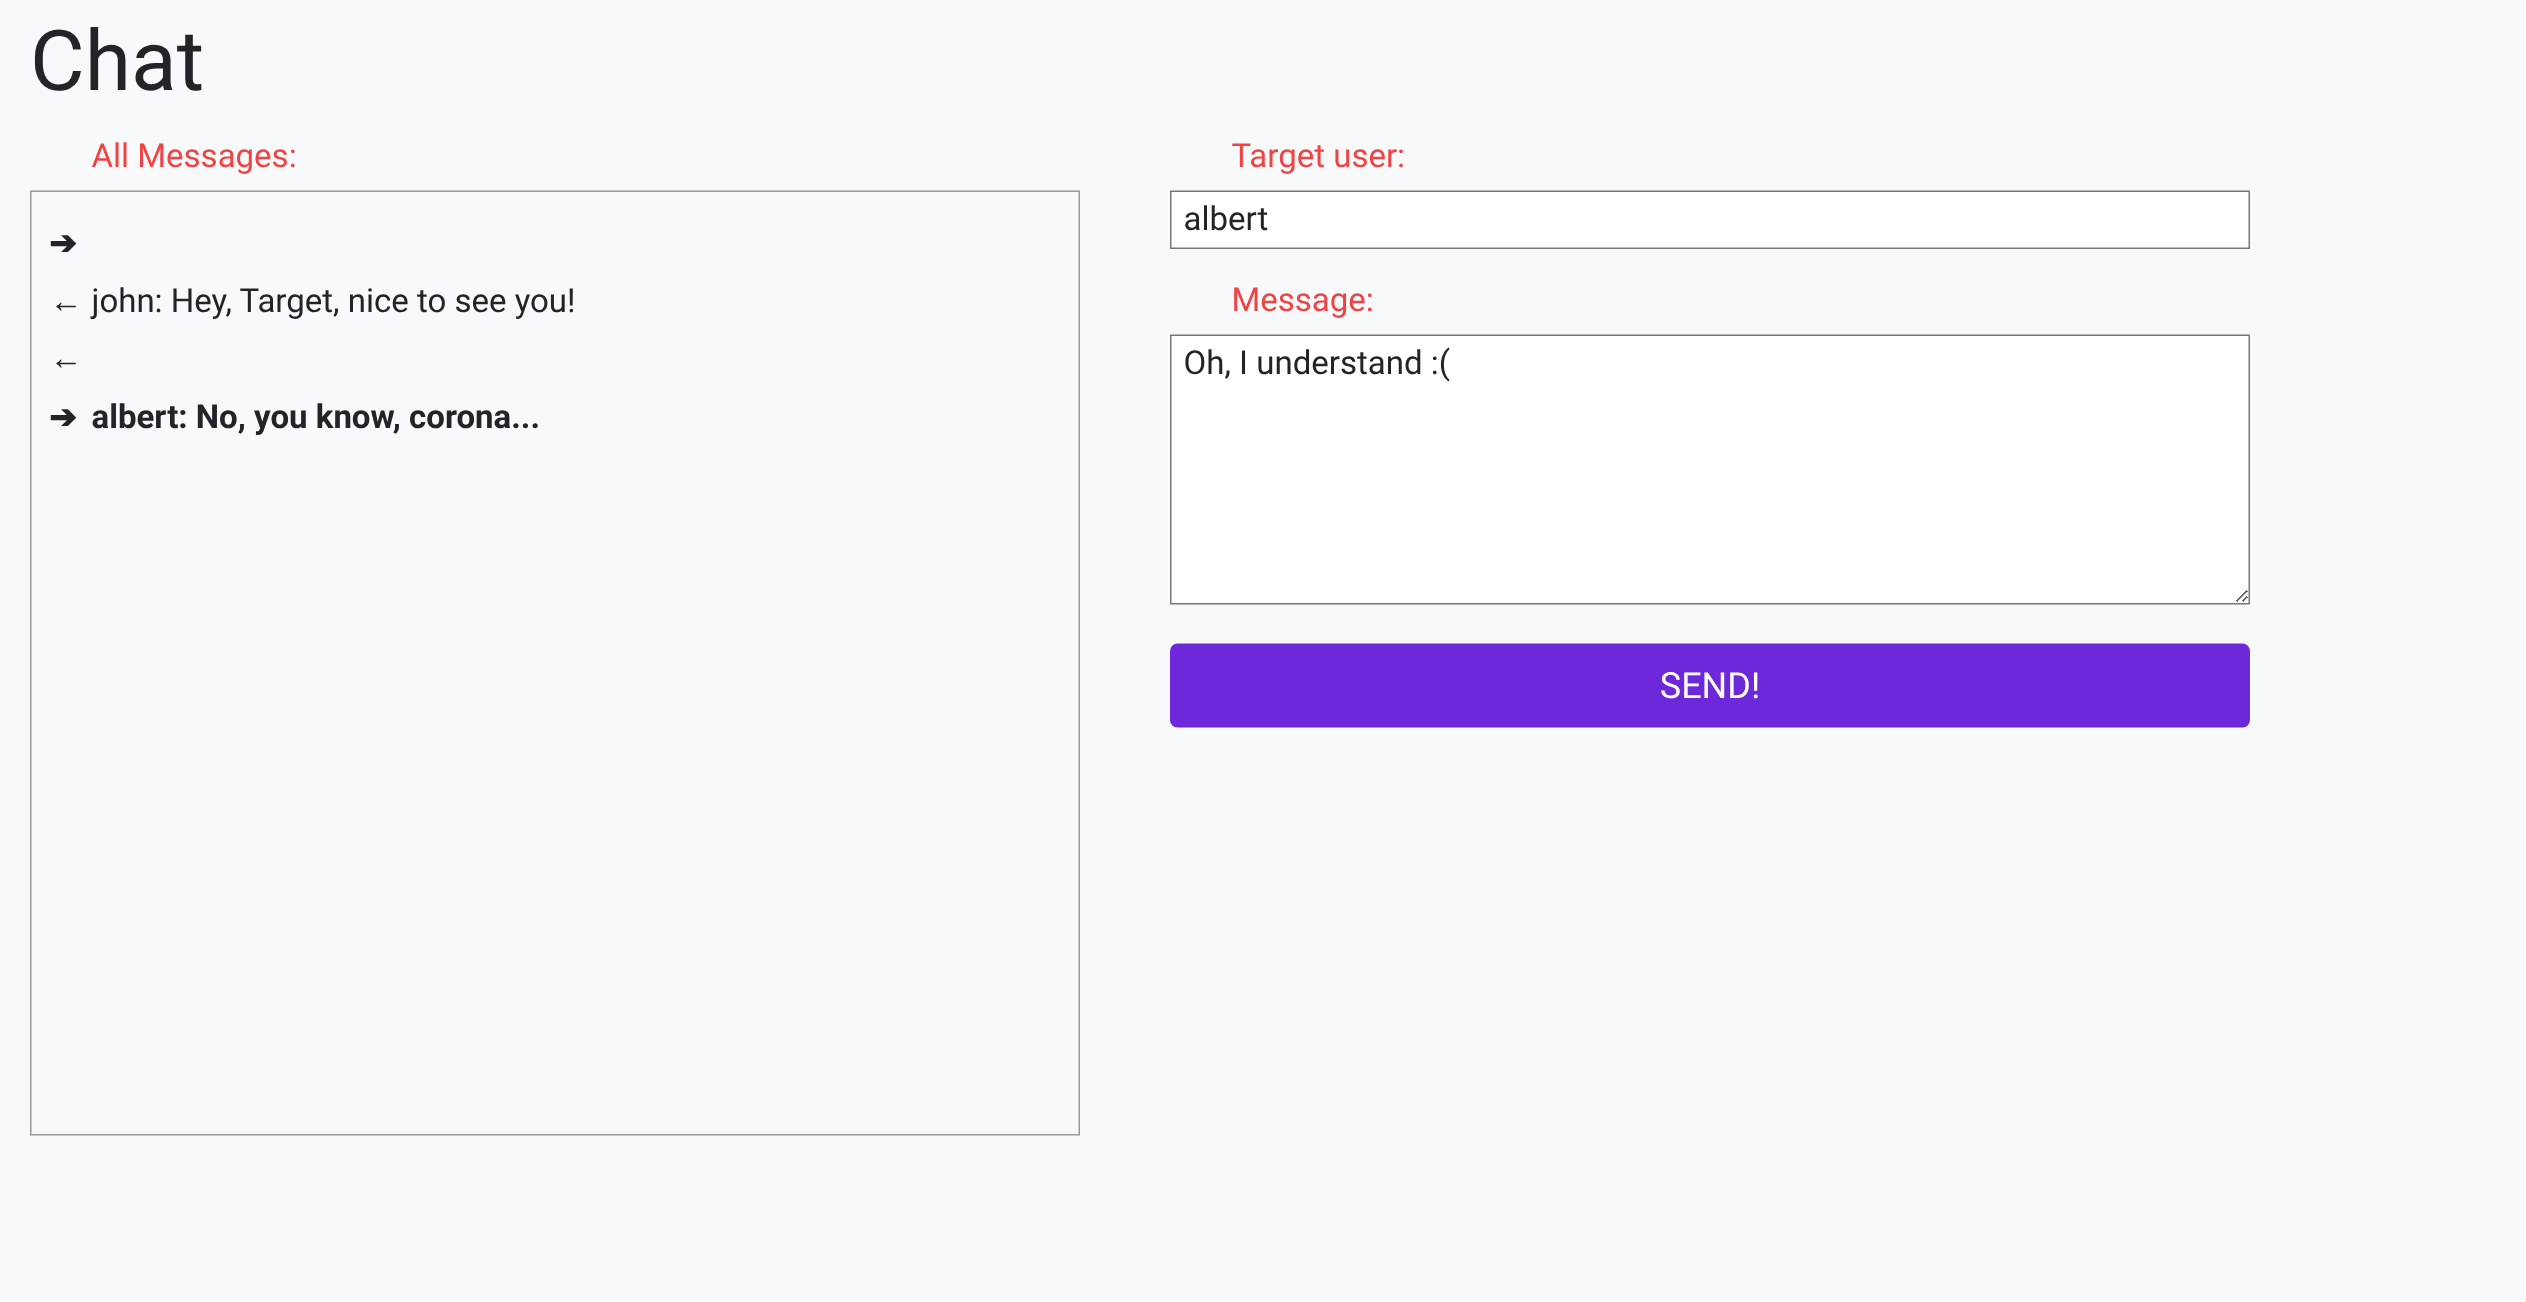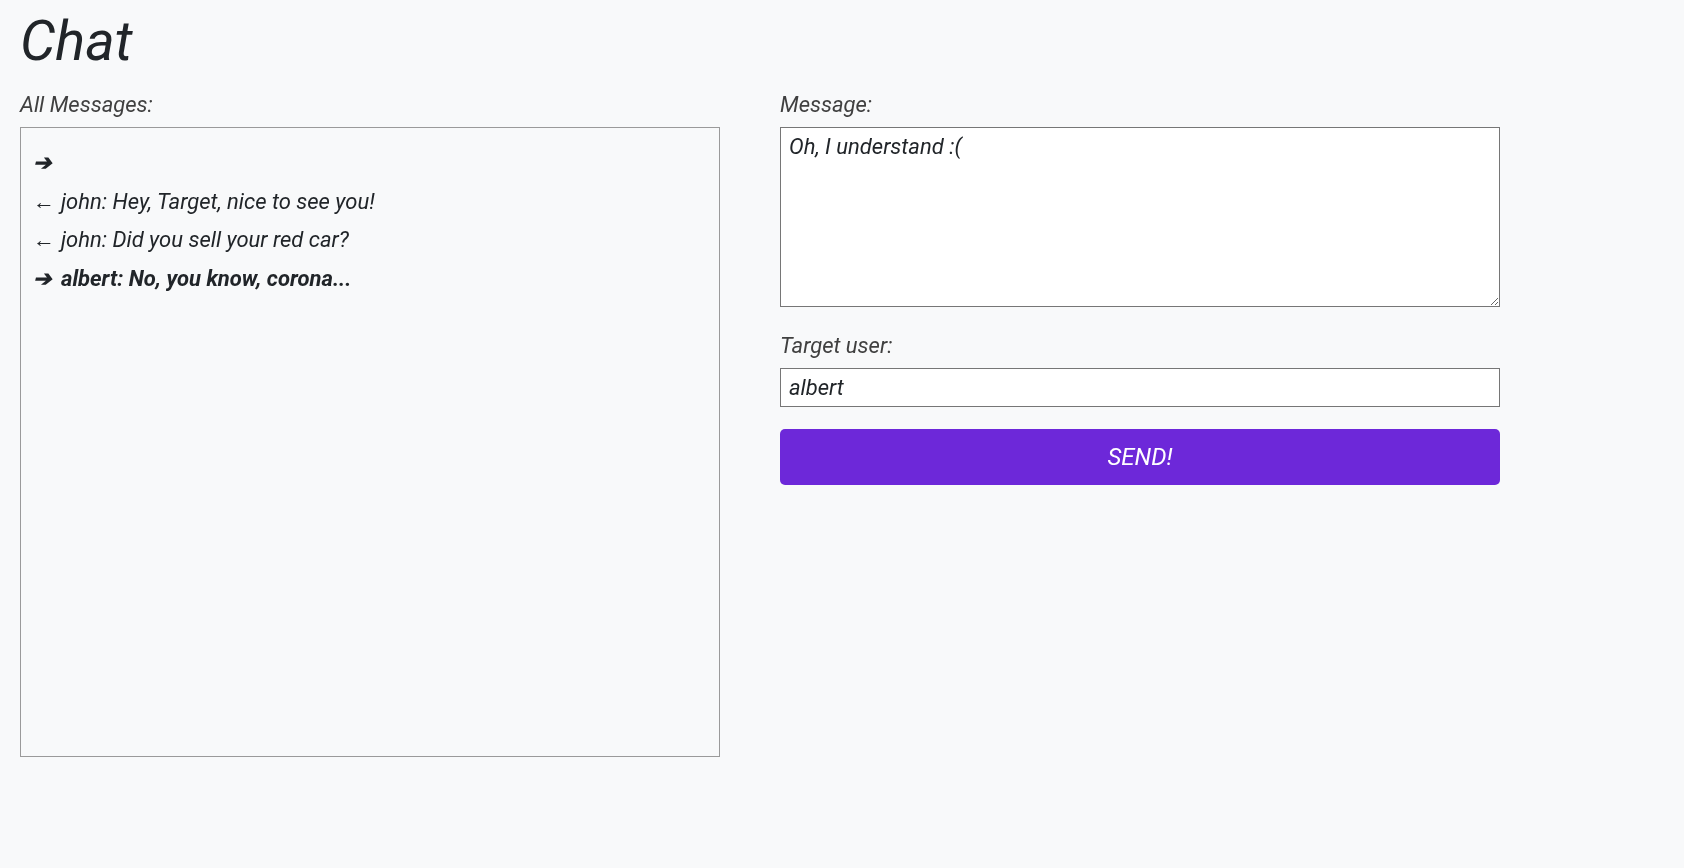--- a/index.html
+++ b/index.html
@@ -1,19 +1,18 @@
 <!DOCTYPE html>
 <html><head>
   <meta charset="utf-8">
   <style>
     * {
       box-sizing: border-box;
       margin: 0;
       padding: 0;
-      font-style: italic;
     }
     body {
       font-family: "Segoe UI", -apple-system, BlinkMacSystemFont, Roboto, "Helvetica Neue", Arial, sans-serif;
       background: #f8f9fa;
       padding: 0 20px 20px 20px;
       color: #212529;
     }
     h1.page-title {
       font-size: 56px;
       font-weight: 400;
@@ -27,23 +26,24 @@
     }
     .left-col {
       flex: 0 0 700px;
     }
     .right-col {
       flex: 1;
       max-width: 720px;
     }
     .section-label {
       font-size: 22px;
-      color: #404040;
+      color: #ef4444;
       margin-bottom: 10px;
       display: block;
+      margin-left: 41px;
     }
     .messages-box {
       border: 1px solid #9a9a9a;
       background: #f8f9fa;
       height: 630px;
       padding: 16px 12px;
       overflow-y: auto;
     }
     .msg-line {
       font-size: 22px;
@@ -111,36 +111,35 @@
     <div class="messages-box" id="messages-box">
         <div class="msg-line outgoing">
           <span class="arrow">➔</span>
         </div>
         <div class="msg-line incoming">
           <span class="arrow">←</span>
           <span>john: Hey, Target, nice to see you!</span>
         </div>
         <div class="msg-line incoming">
           <span class="arrow">←</span>
-          <span>john: Did you sell your red car?</span>
         </div>
         <div class="msg-line outgoing">
           <span class="arrow">➔</span>
           <span>albert: No, you know, corona...</span>
         </div>
       </div>
   </div>
 
   <div class="right-col">
     <div class="field-group">
-      <span class="section-label">Message:</span>
-      <textarea class="text-area" id="message-area" style="">Oh, I understand :(</textarea>
+      <span class="section-label">Target user:</span>
+      <input type="text" class="text-input" value="albert" style="">
     </div>
 
     <div class="field-group">
-      <span class="section-label">Target user:</span>
-      <input type="text" class="text-input" value="albert" style="">
+      <span class="section-label">Message:</span>
+      <textarea class="text-area" id="message-area" style="">Oh, I understand :(</textarea>
     </div>
 
     <button class="send-btn">SEND!</button>
   </div>
 
 </div>
 
 </body></html>

